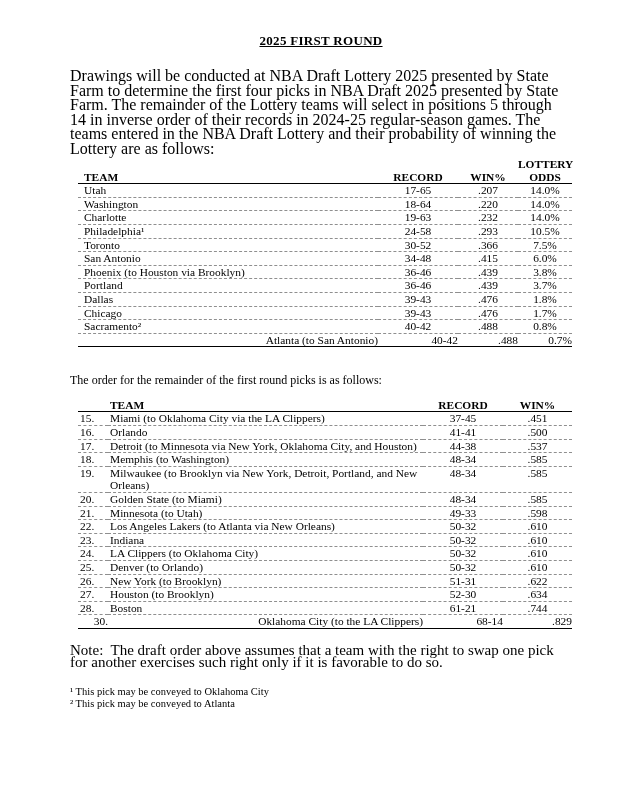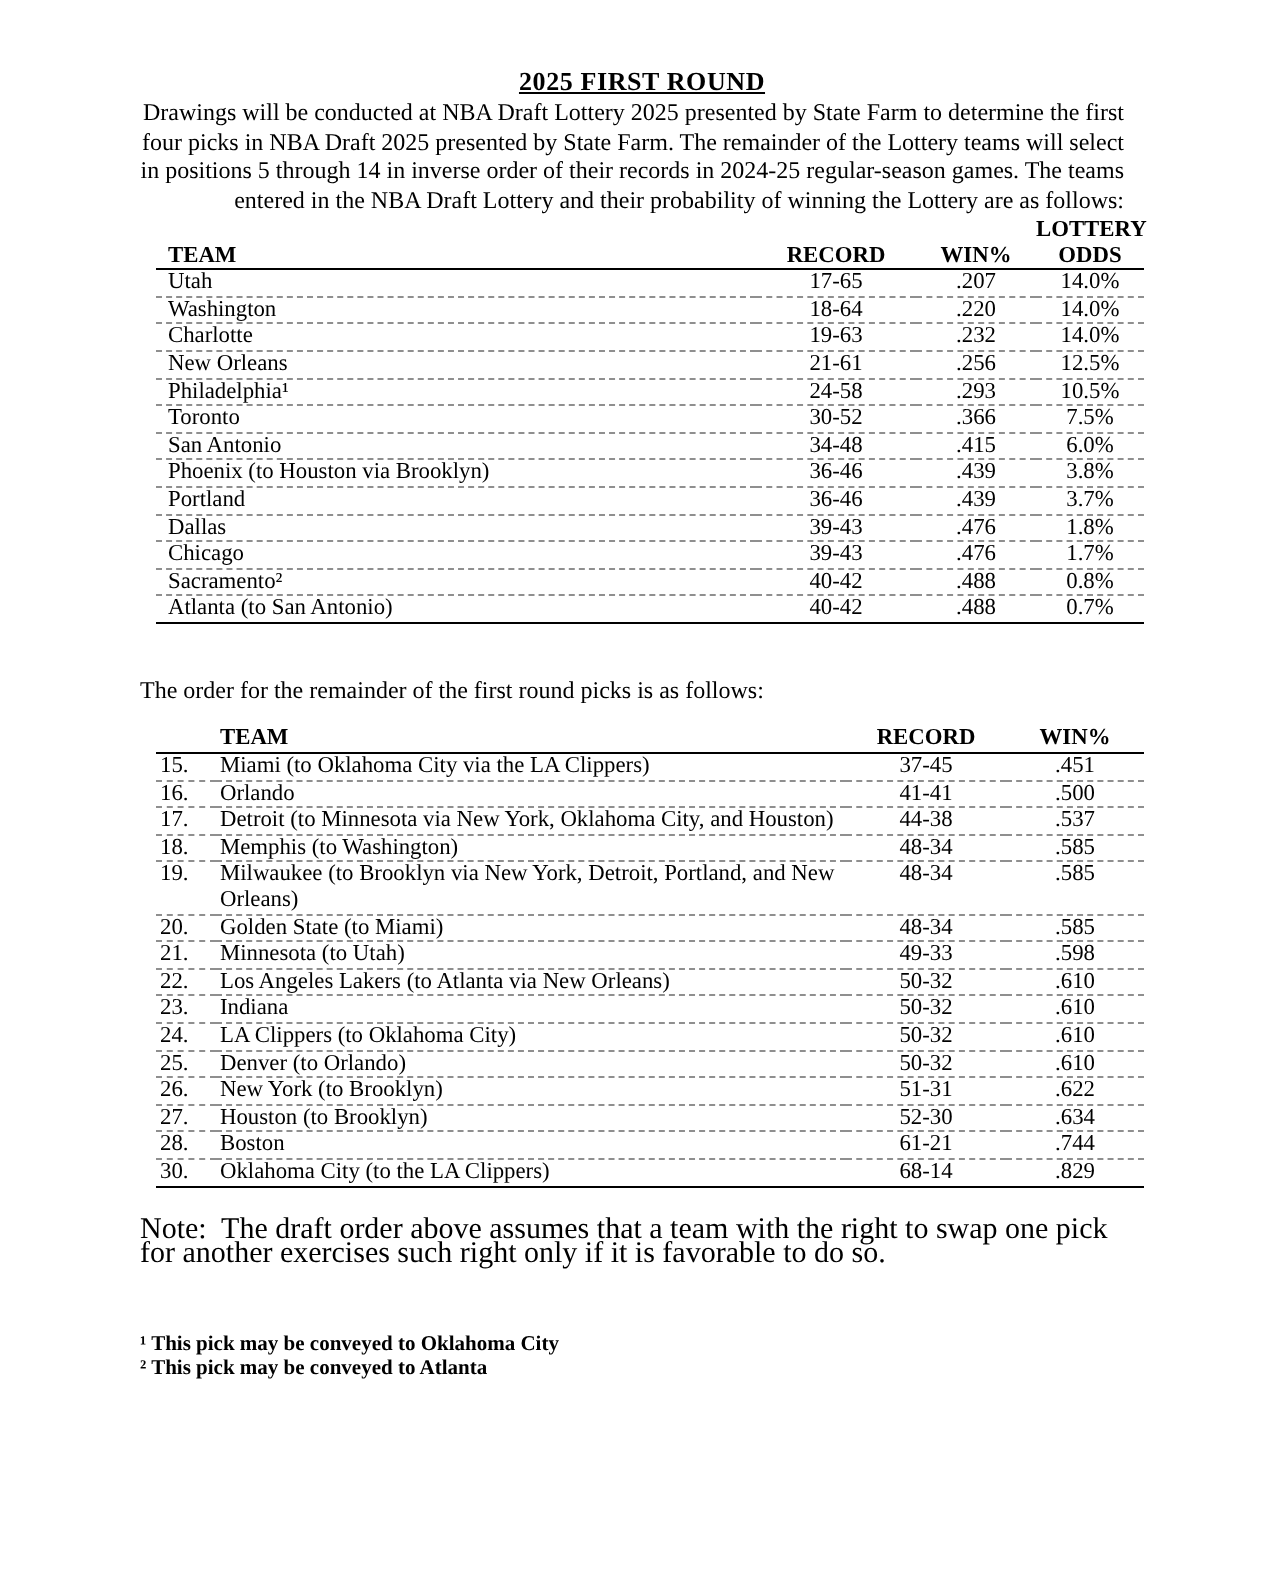--- a/index.html
+++ b/index.html
@@ -19,24 +19,24 @@
     padding: 33px 61px 0 70px;
   }
   .title {
     text-align: center;
     font-size: 13px;
     font-weight: bold;
     text-decoration: underline;
     letter-spacing: 0.3px;
   }
   .intro {
-    font-size: 12px;
+    margin-top: 20px;
+    font-size: 16px;
     line-height: 14.5px;
     width: 492px;
-    text-align: right;
   }
   table {
     border-collapse: collapse;
     table-layout: fixed;
     width: 494px;
     margin-left: 8px;
     font-size: 11.4px;
   }
   .lottery-table { margin-top: 2px; }
   .remainder-table { margin-top: 11px; }
@@ -49,43 +49,42 @@
     font-weight: bold;
     border-bottom: 1.5px solid #000;
     text-align: center;
   }
   thead th.th-team { text-align: left; padding-left: 6px; }
   thead th.th-team2 { text-align: left; padding-left: 2px; }
   tbody td {
     border-bottom: 1px dashed #8f8f8f;
     vertical-align: top;
   }
-  tbody tr:last-child td { border-bottom: 1.5px solid #000; }
+  tbody tr:last-child td { border-bottom: 1.5px solid #000; text-align: right; }
   td.td-team { text-align: left; padding-left: 6px; }
   td.td-team2 { text-align: left; padding-left: 2px; }
   td.td-num { text-align: left; padding-left: 2px; }
   .td-center, td.td-center { text-align: center; }
   .hdr-line { display: block; }
   .middle {
     margin-top: 26px;
     font-size: 12px;
     line-height: 14.5px;
   }
   .note {
     margin-top: 15px;
     font-size: 15px;
     line-height: 12.5px;
     width: 502px;
     white-space: pre-wrap;
   }
   .footnotes {
-    margin-top: 33px;
+    margin-top: 17px;
     font-size: 10.5px;
     line-height: 12px;
-    font-weight: bold;
   }
 </style>
 </head>
 <body>
 
 <div class="page">
   <div class="content">
 
     <h1 class="title">2025 FIRST ROUND</h1>
 
@@ -125,26 +124,20 @@
             <td class="td-center">14.0%</td>
           </tr>
 
           <tr>
             <td class="td-team">Charlotte</td>
             <td class="td-center">19-63</td>
             <td class="td-center">.232</td>
             <td class="td-center">14.0%</td>
           </tr>
 
-          <tr>
-            <td class="td-team">New Orleans</td>
-            <td class="td-center">21-61</td>
-            <td class="td-center">.256</td>
-            <td class="td-center">12.5%</td>
-          </tr>
 
           <tr>
             <td class="td-team">Philadelphia¹</td>
             <td class="td-center">24-58</td>
             <td class="td-center">.293</td>
             <td class="td-center">10.5%</td>
           </tr>
 
 
           <tr>

